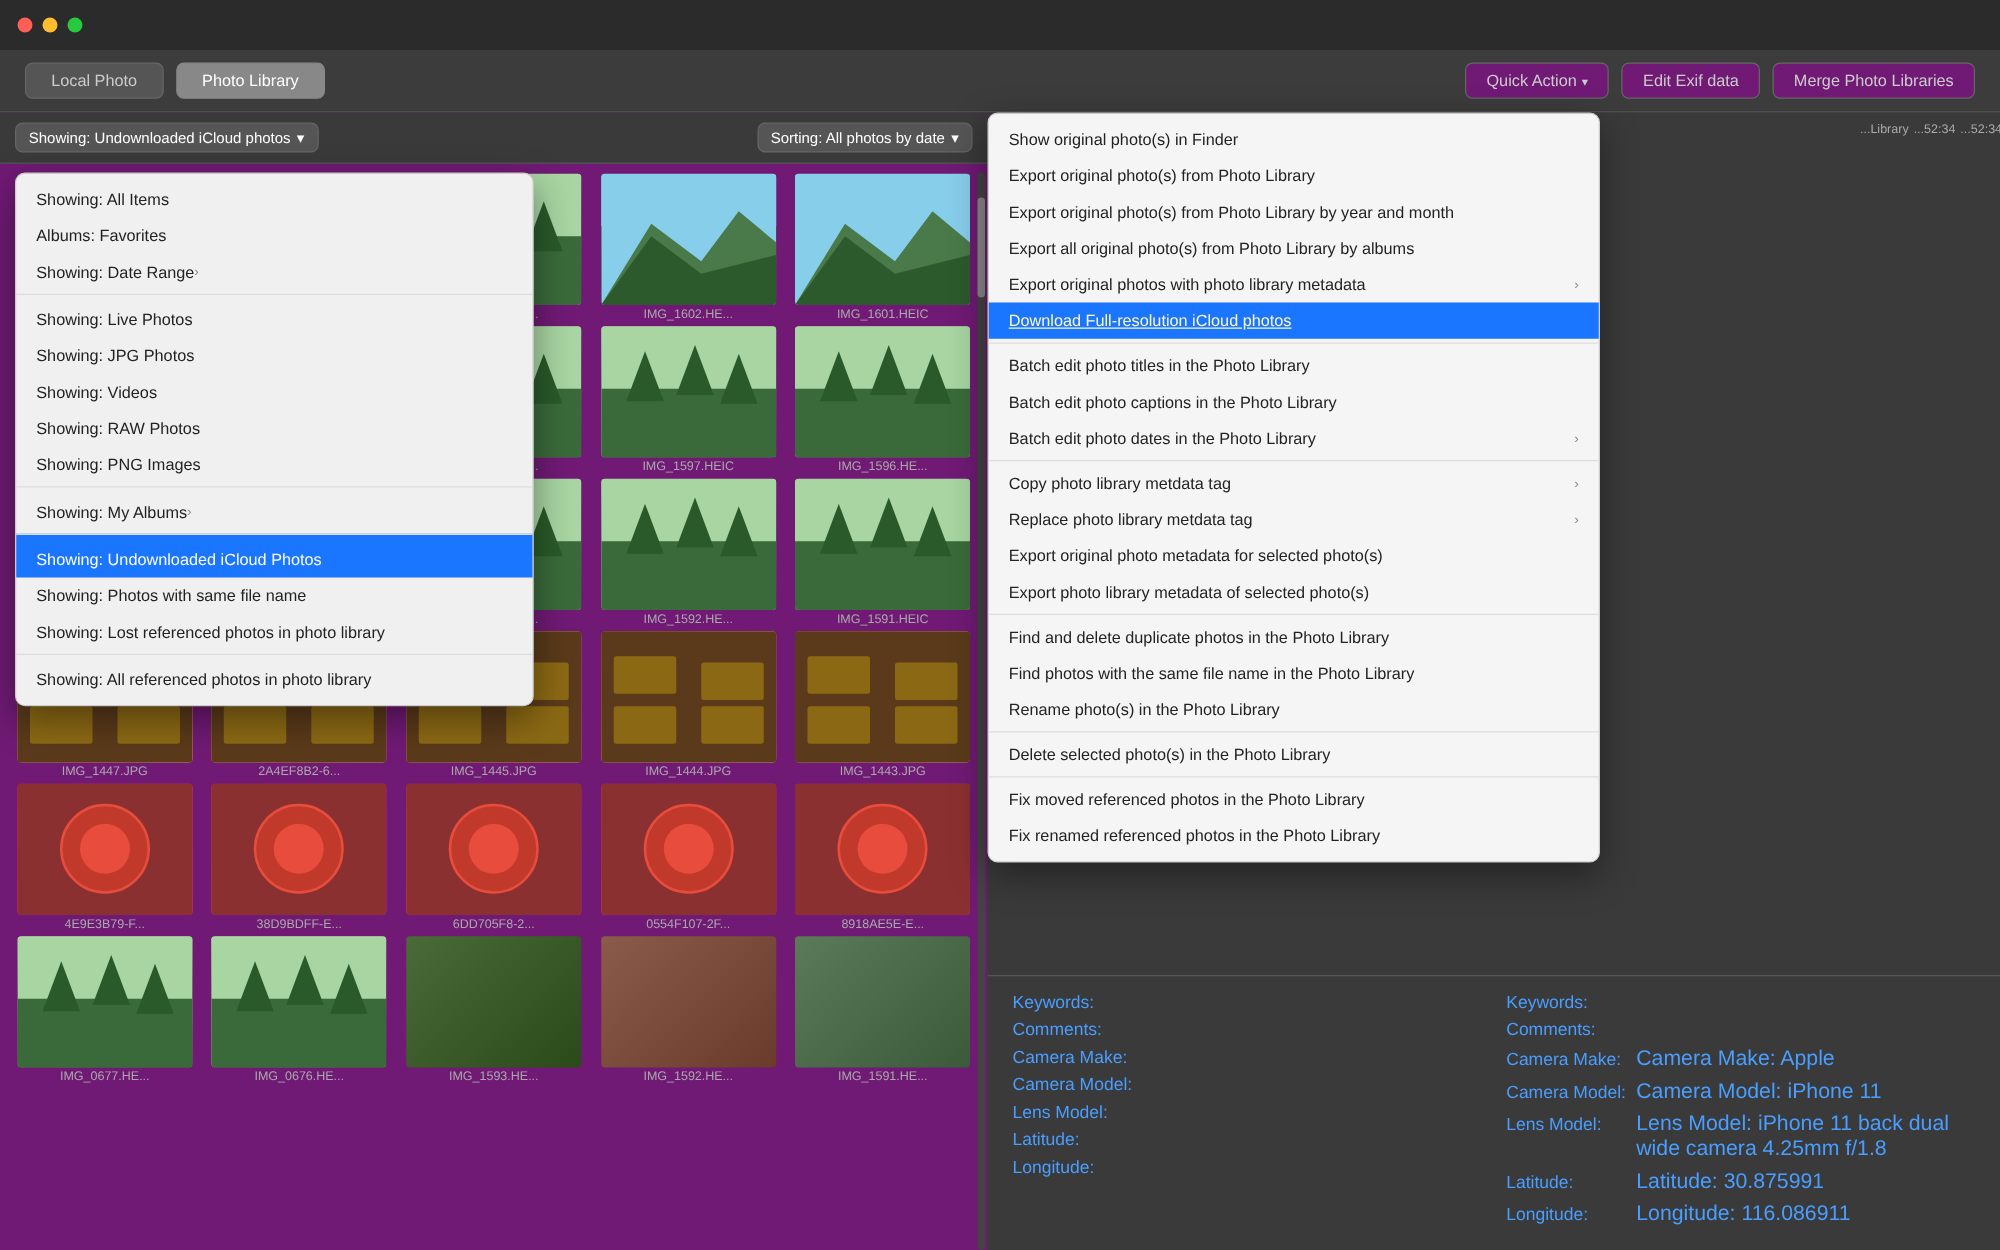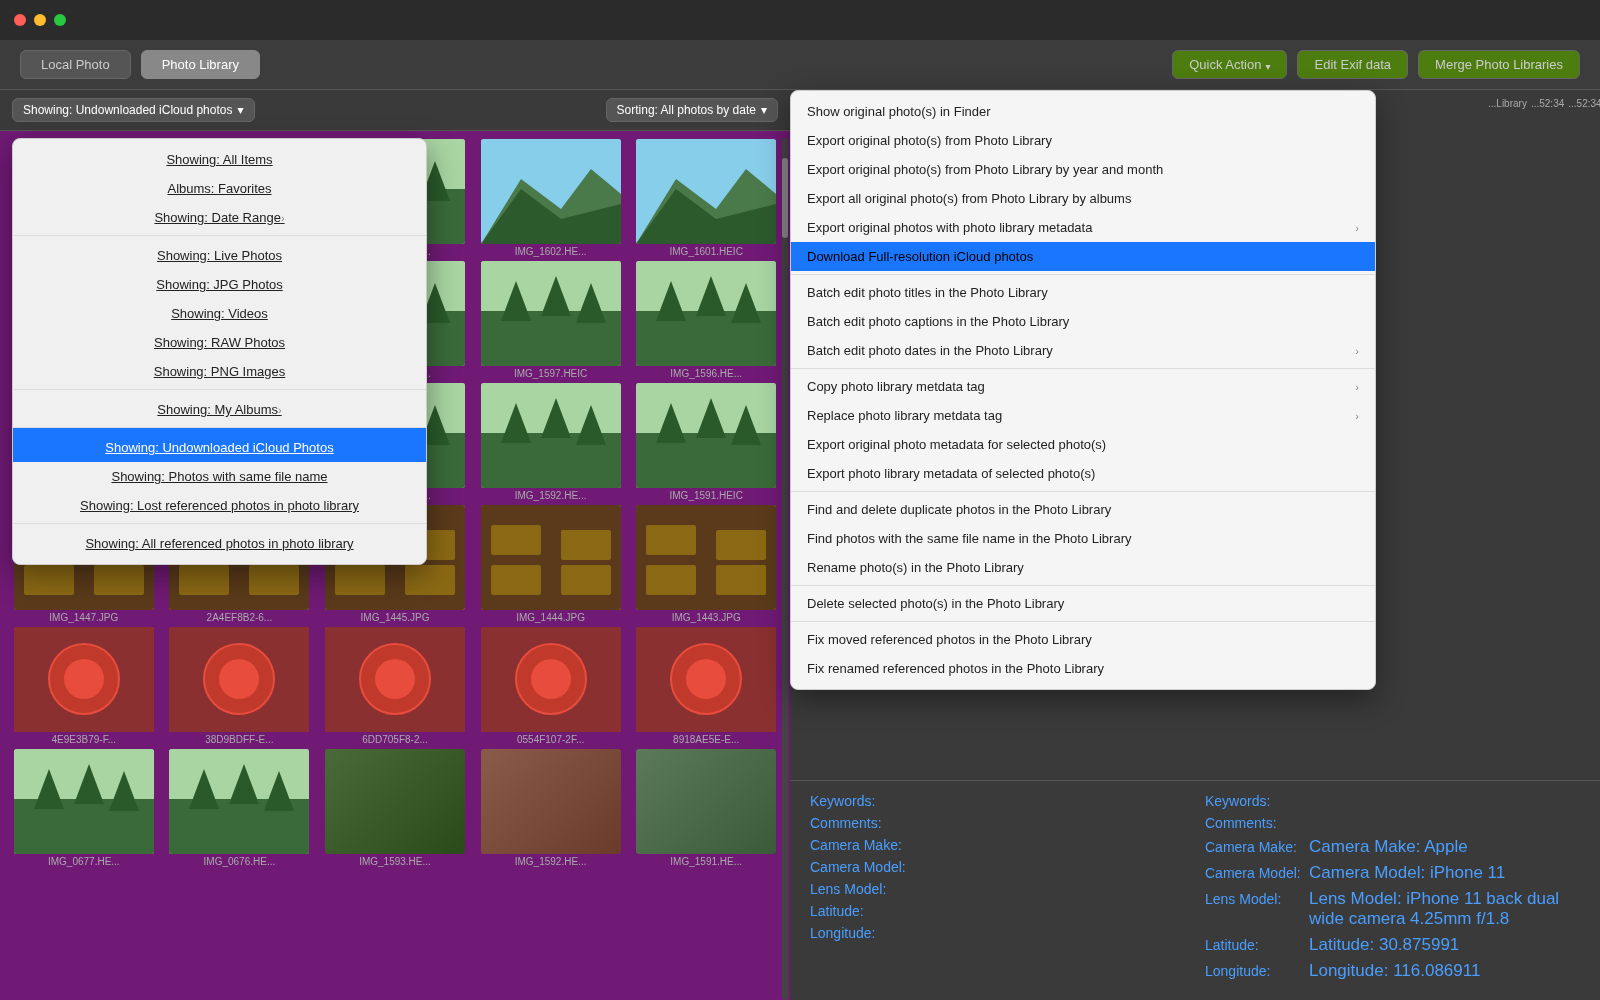--- a/index.html
+++ b/index.html
@@ -52,21 +52,21 @@
     .tab-btn.active {
       background: #888;
       color: #fff;
       border-color: #888;
     }
     .toolbar-spacer { flex: 1; }
     .action-btn {
       padding: 6px 16px;
       border-radius: 6px;
       border: 1px solid #666;
-      background: #4d7c0f;
+      background: #701a75;
       color: #ccc;
       font-size: 13px;
       cursor: pointer;
       display: flex;
       align-items: flex-end;
       gap: 4px;
     }
     .action-btn .chevron { font-size: 10px; }
 
     
@@ -175,22 +175,21 @@
       z-index: 100;
       padding: 6px 0;
     }
     .dropdown-item {
       padding: 7px 16px;
       font-size: 13px;
       color: #222;
       cursor: pointer;
       display: flex;
       align-items: center;
-      justify-content: center;
-      text-decoration: underline;
+      justify-content: flex-start;
     }
     .dropdown-item.selected {
       background: #1a75ff;
       color: #fff;
     }
     .dropdown-item.separator {
       border-top: 1px solid #ddd;
       margin-top: 3px;
       padding-top: 12px;
     }
@@ -203,40 +202,41 @@
       display: flex;
       flex-direction: column;
       position: relative;
     }
 
     
     .quick-action-menu {
       position: absolute;
       top: 0;
       left: 0;
-      width: 586px;
+      width: 490px;
       background: #f5f5f5;
       border: 1px solid #ccc;
       border-radius: 8px;
       box-shadow: 0 10px 30px rgba(0,0,0,0.4);
       z-index: 200;
       padding: 6px 0;
     }
     .qa-item {
       padding: 7px 16px;
       font-size: 13px;
       color: #222;
       cursor: pointer;
       display: flex;
       align-items: center;
       justify-content: space-between;
     }
     .qa-item.highlighted {
       background: #1a75ff;
-      color: #000000;
+      color: #fef9c3;
+      text-decoration: underline;
     }
     .qa-item.separator { border-top: 1px solid #ddd; margin-top: 3px; padding-top: 10px; }
     .qa-item .arrow-right { font-size: 11px; color: #888; }
 
     
     .meta-panel {
       position: absolute;
       bottom: 0;
       left: 0;
       right: 0;

